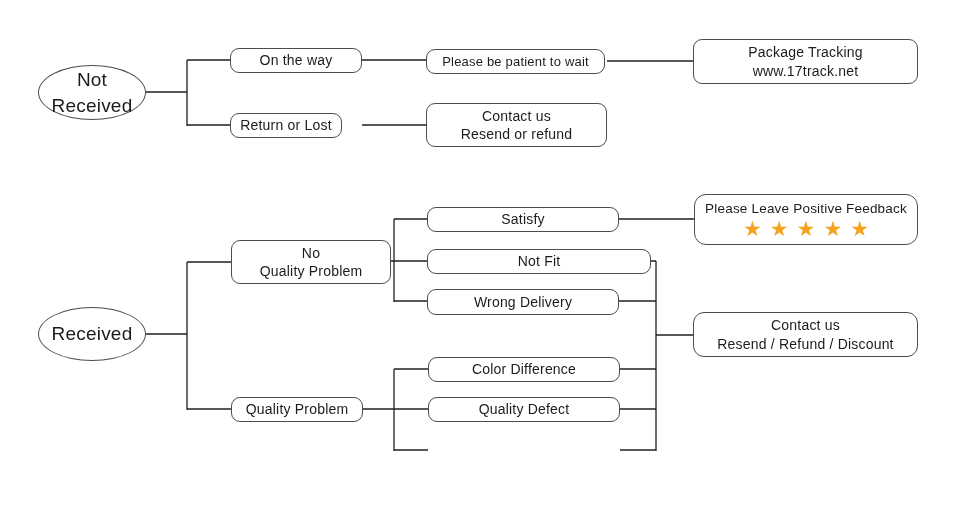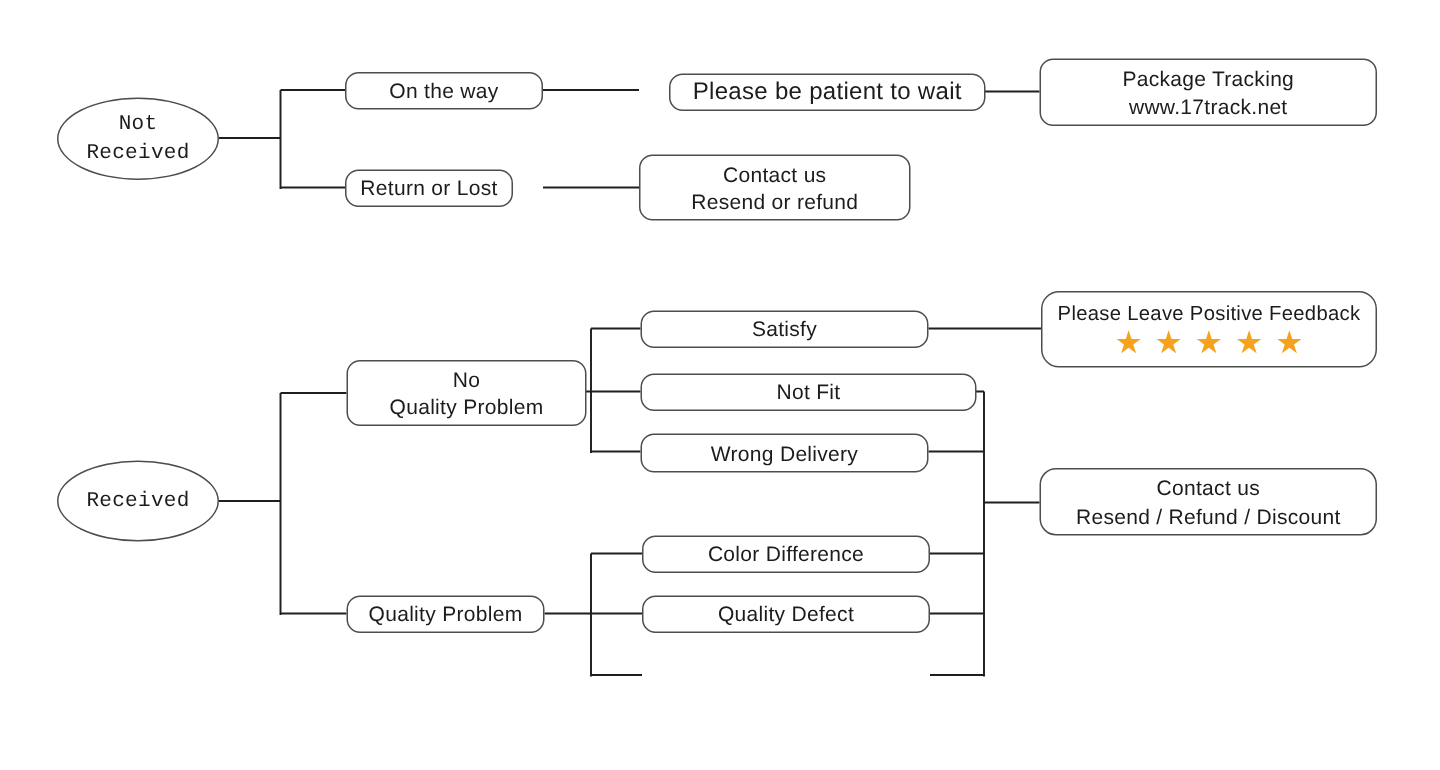--- a/index.html
+++ b/index.html
@@ -37,29 +37,28 @@
   }
 
   .box {
     border: 1.4px solid #4d4d4d;
     border-radius: 9px;
   }
 
   .ellipse {
     border: 1.2px solid #4d4d4d;
     border-radius: 50%;
-    font-size: 14px;
-    font-family: Liberation Mono, monospace;
+    font-size: 19px;
   }
 
   
   .n-not-received      { left: 38px;  top: 65px;  width: 108px; height: 55px; }
   .n-on-the-way        { left: 230px; top: 48px;  width: 132px; height: 25px; }
   .n-return-or-lost    { left: 230px; top: 113px; width: 112px; height: 25px; }
-  .n-please-wait       { left: 446px; top: 49px;  width: 211px; height: 25px; font-size: 16px; }
+  .n-please-wait       { left: 426px; top: 49px;  width: 179px; height: 25px; font-size: 13px; }
   .n-contact-1         { left: 426px; top: 103px; width: 181px; height: 44px; }
   .n-package-tracking  { left: 693px; top: 39px;  width: 225px; height: 45px; }
 
   .n-received          { left: 38px;  top: 307px; width: 108px; height: 54px; }
   .n-no-quality        { left: 231px; top: 240px; width: 160px; height: 44px; }
   .n-quality-problem   { left: 231px; top: 397px; width: 132px; height: 25px; }
   .n-satisfy           { left: 427px; top: 207px; width: 192px; height: 25px; }
   .n-not-fit           { left: 427px; top: 249px; width: 224px; height: 25px; }
   .n-wrong-delivery    { left: 427px; top: 289px; width: 192px; height: 26px; }
   .n-color-difference  { left: 428px; top: 357px; width: 192px; height: 25px; }

